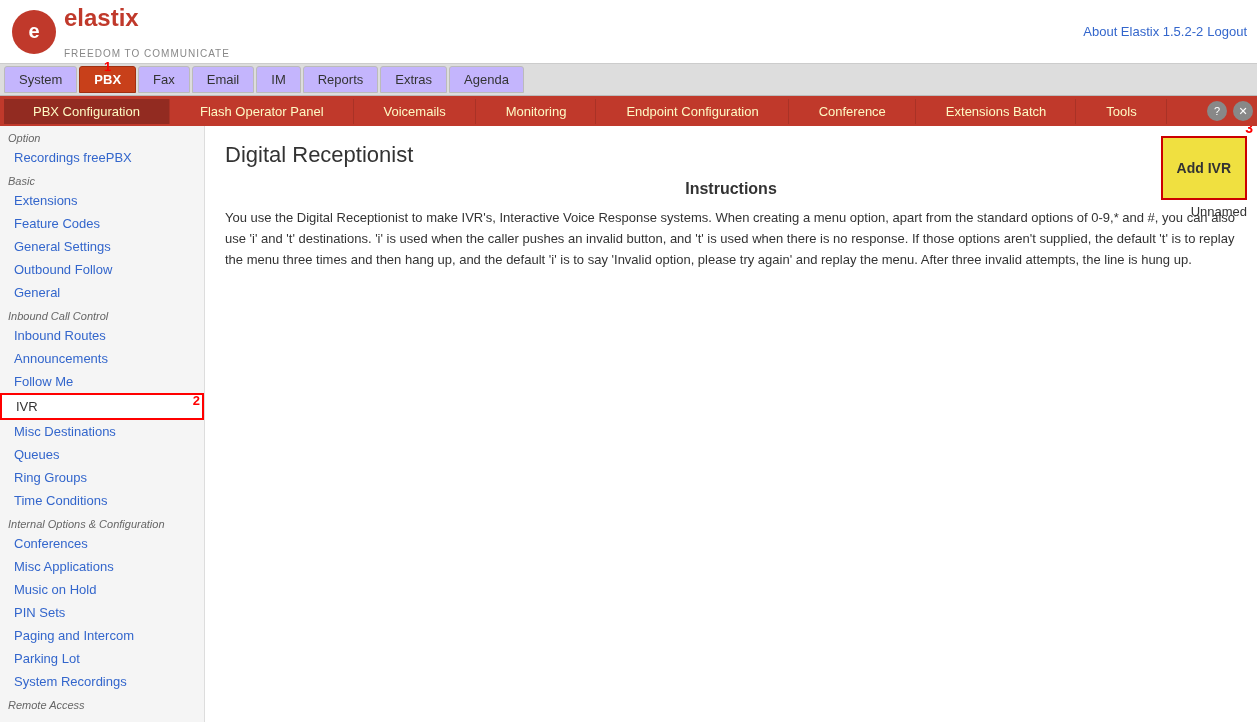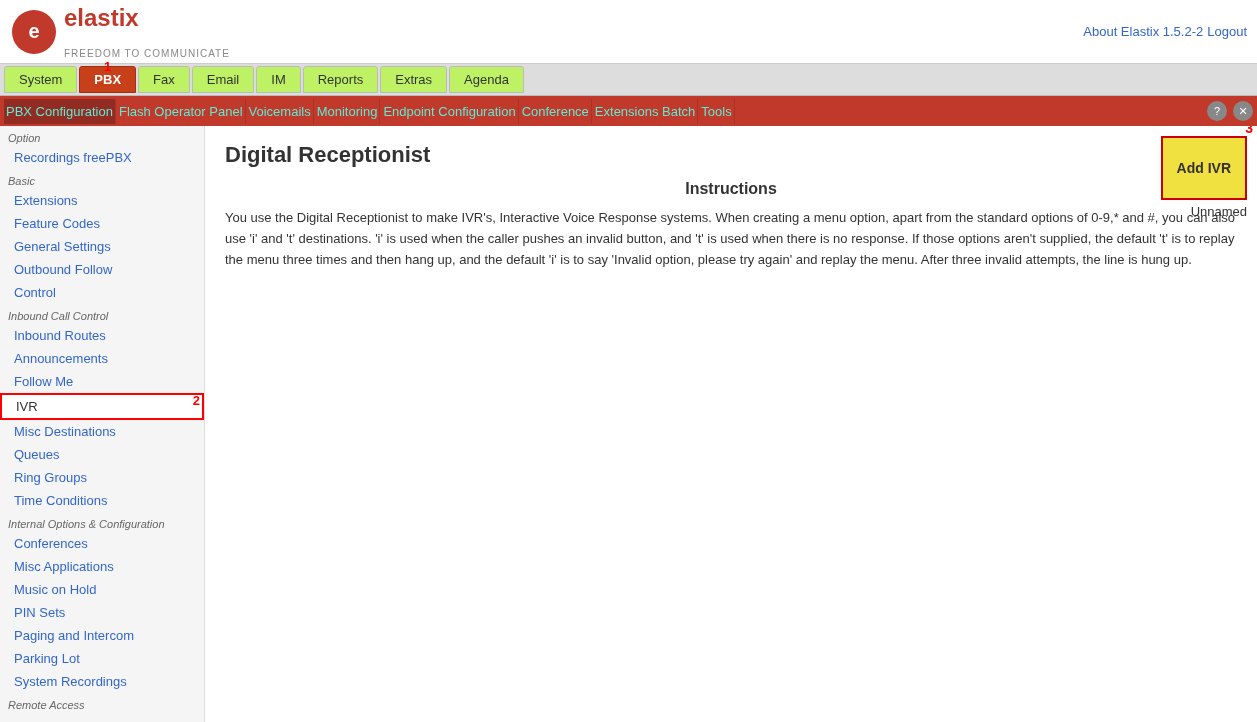--- a/index.html
+++ b/index.html
@@ -10,42 +10,42 @@
     #logo-area { display: flex; align-items: center; }
 
     #top-right { display: flex; gap: 4px; font-size: 13px; color: #3366cc; }
     #top-right a { color: #3366cc; text-decoration: none; }
 
     
     .logo-circle { width: 48px; height: 48px; margin-right: 6px; }
 
     
     #main-nav { background: #ddd; display: flex; align-items: center; padding: 2px 4px; gap: 2px; border-bottom: 1px solid #bbb; }
-    .nav-tab { padding: 5px 14px; border: 1px solid #bbb; background: #bef264; cursor: pointer; font-size: 13px; border-radius: 3px 3px 0 0; color: #333; text-decoration: none; }
+    .nav-tab { padding: 5px 14px; border: 1px solid #bbb; background: #c4b5fd; cursor: pointer; font-size: 13px; border-radius: 3px 3px 0 0; color: #333; text-decoration: none; }
     .nav-tab.active { background: #c8401a; color: #fff; border-color: #a03010; font-weight: bold; }
 
     
     #sub-nav { background: #c0392b; display: flex; align-items: center; padding: 0 4px; gap: 1px; min-height: 30px; }
-    .sub-tab { padding: 5px 2px; color: #5eead4; cursor: pointer; font-size: 13px; border-right: 1px solid #a93226; white-space: nowrap; }
+    .sub-tab { padding: 5px 29px; color: #fef9c3; cursor: pointer; font-size: 13px; border-right: 1px solid #a93226; white-space: nowrap; }
     .sub-tab.active { background: #922b21; }
     .sub-nav-right { margin-left: auto; display: flex; gap: 6px; }
     .sub-nav-icon { width: 20px; height: 20px; background: #888; border-radius: 50%; display: flex; align-items: center; justify-content: center; color: #fff; font-size: 11px; cursor: pointer; }
 
     
     #content-area { display: flex; height: calc(722px - 100px); }
 
     
     #sidebar { width: 205px; background: #f5f5f5; border-right: 1px solid #ddd; overflow-y: auto; flex-shrink: 0; }
     .sidebar-section { font-size: 11px; color: #666; padding: 6px 8px 2px 8px; font-style: italic; }
     .sidebar-item { padding: 4px 8px 4px 14px; cursor: pointer; color: #3366cc; font-size: 13px; }
     .sidebar-item.highlighted { background: #fff; border: 2px solid red; color: #333; }
 
     
     #main-content { flex: 1; padding: 16px 20px; background: #fff; overflow-y: auto; position: relative; }
-    #main-content h1 { font-size: 22px; font-weight: bold; color: #333; margin-bottom: 12px; }
+    #main-content h1 { font-size: 22px; font-weight: normal; color: #333; margin-bottom: 12px; }
     #main-content h2 { font-size: 16px; font-weight: bold; color: #333; margin-bottom: 10px; text-align: center; }
     #main-content p { font-size: 13px; color: #333; line-height: 1.6; }
 
     
     #add-ivr-area { position: absolute; top: 10px; right: 10px; display: flex; flex-direction: column; align-items: flex-end; gap: 4px; }
     #add-ivr-btn { background: #f0e040; border: 2px solid #cc0000; padding: 6px 14px; font-size: 14px; font-weight: bold; color: #333; cursor: pointer; }
     #unnamed-label { font-size: 13px; color: #333; }
   </style>
 </head>
 <body>
@@ -102,21 +102,21 @@
   <div id="sidebar">
 
     <div class="sidebar-section">Option</div>
     <div class="sidebar-item">Recordings freePBX</div>
 
     <div class="sidebar-section">Basic</div>
     <div class="sidebar-item">Extensions</div>
     <div class="sidebar-item">Feature Codes</div>
     <div class="sidebar-item">General Settings</div>
     <div class="sidebar-item">Outbound Follow</div>
-    <div class="sidebar-item">Control</div>
+    <div class="sidebar-item">General</div>
 
     <div class="sidebar-section">Inbound Call Control</div>
     <div class="sidebar-item">Inbound Routes</div>
     <div class="sidebar-item">Announcements</div>
     <div class="sidebar-item">Follow Me</div>
     <div class="sidebar-item highlighted" style="position:relative;">
       <span style="position:absolute;top:-2px;right:2px;color:red;font-weight:bold;font-size:13px;">2</span>
       IVR
     </div>
     <div class="sidebar-item">Misc Destinations</div>

